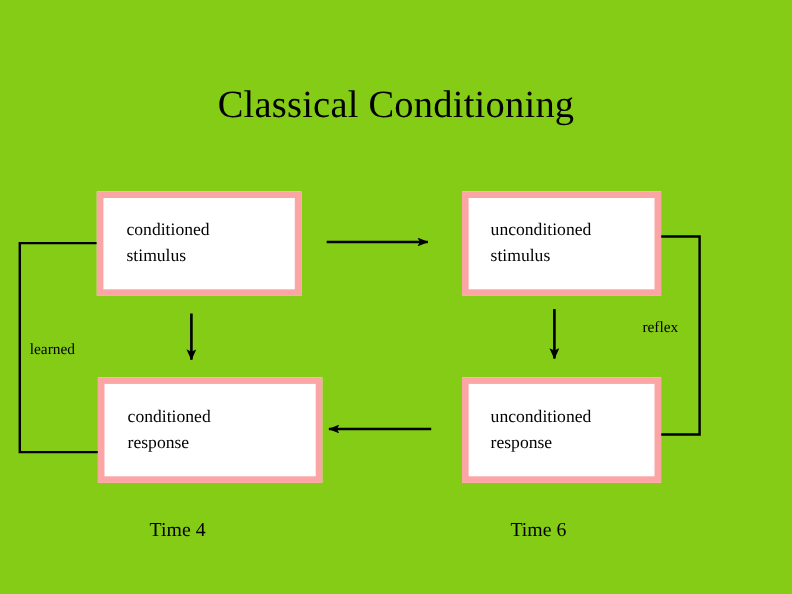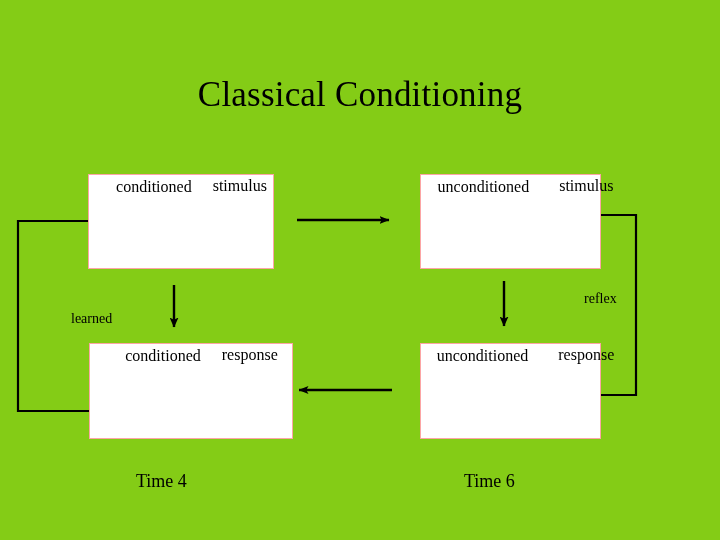--- a/index.html
+++ b/index.html
@@ -25,42 +25,42 @@
     text-align: center;
     font-size: 35px;
     line-height: 42px;
     font-weight: normal;
     letter-spacing: 0.2px;
     color: #000000;
   }
   .node-box {
     position: absolute;
     box-sizing: border-box;
-    border: 1px solid #fca5a5;
+    border: 6px solid #fca5a5;
     background: #ffffff;
     display: flex;
-    flex-direction: row;
+    flex-direction: column;
     justify-content: center;
   }
   .node-label {
     display: block;
     font-size: 16px;
     line-height: 24px;
     padding-left: 21px;
     white-space: nowrap;
     color: #000000;
   }
   .node-label.line2 {
     margin-top: -1px;
   }
   #node-cs  { left: 88px;  top: 174px; width: 186px; height: 95px; }
   #node-us  { left: 420px; top: 174px; width: 181px; height: 95px; }
   #node-cr  { left: 89px;  top: 343px; width: 204px; height: 96px; }
   #node-ur  { left: 420px; top: 343px; width: 181px; height: 96px; }
-  #node-us .node-label, #node-ur .node-label { padding-left: 30px; }
+  #node-us .node-label, #node-ur .node-label { padding-left: 20px; }
 
   .edge-svg {
     position: absolute;
     left: 0;
     top: 0;
     width: 720px;
     height: 540px;
     pointer-events: none;
     overflow: visible;
   }
@@ -77,21 +77,21 @@
     stroke-linejoin: miter;
     stroke-linecap: butt;
   }
   .side-label {
     position: absolute;
     font-size: 14px;
     line-height: 20px;
     white-space: nowrap;
     color: #000000;
   }
-  #label-learned { left: 27px;  top: 309px; margin-left: 44px; }
+  #label-learned { left: 27px;  top: 309px; }
   #label-reflex  { left: 584px; top: 289px; }
 
   .time-label {
     position: absolute;
     font-size: 18px;
     line-height: 22px;
     white-space: nowrap;
     color: #000000;
   }
   #time-2 { left: 136px; top: 470px; }

